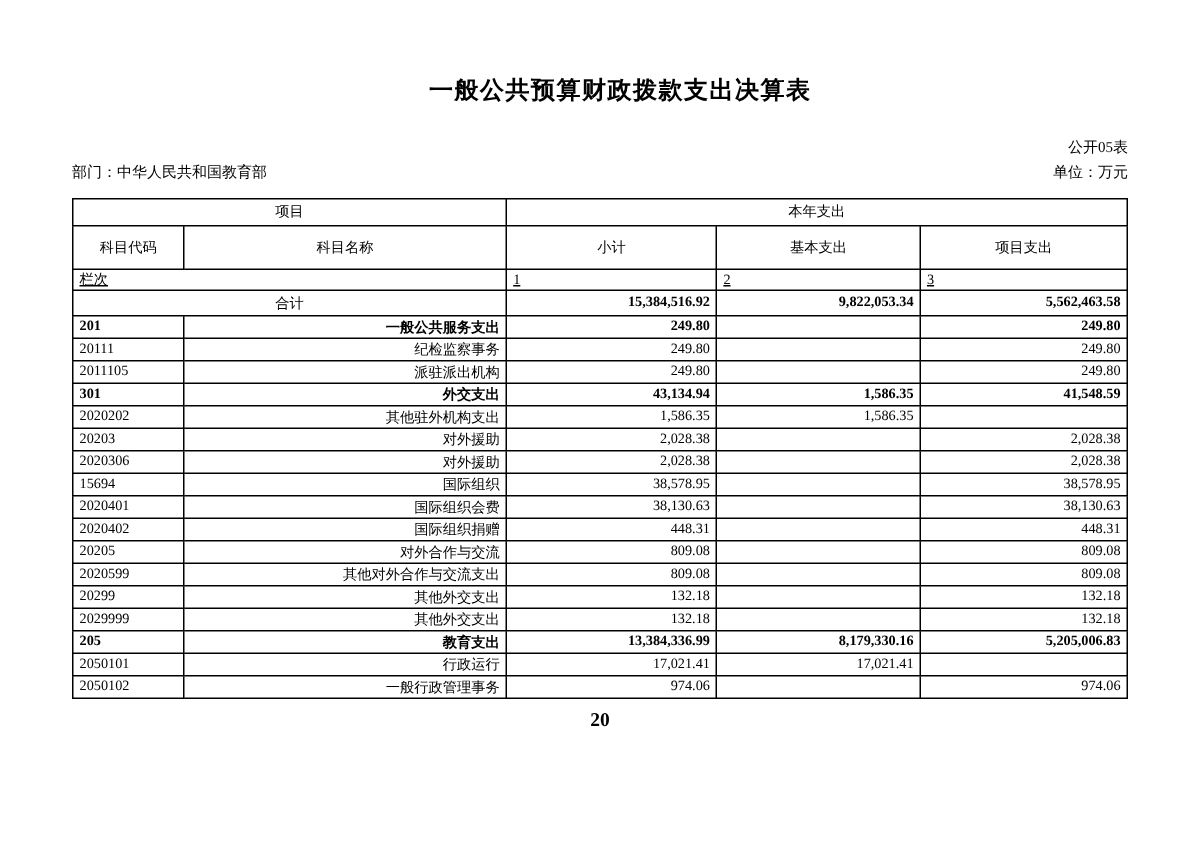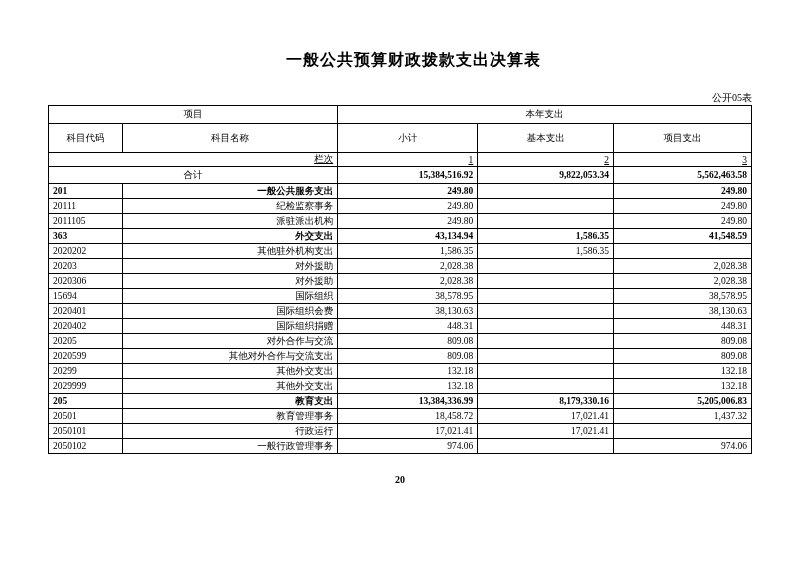--- a/index.html
+++ b/index.html
@@ -14,21 +14,21 @@
     overflow: hidden;
   }
   .doc-title {
     padding-top: 50px;
     text-align: center;
     font-size: 16px;
     font-weight: bold;
     letter-spacing: 1px;
     padding-left: 27px;
   }
-  .meta-area { width: 704px; margin: 0 auto; }
+  .meta-area { width: 704px; margin: 10px auto; }
   .table-code-line {
     margin-top: 20px;
     text-align: right;
     font-size: 10px;
   }
   .dept-unit-line {
     margin-top: 3px;
     margin-bottom: 3px;
     display: flex;
     justify-content: space-between;
@@ -48,47 +48,51 @@
     white-space: nowrap;
   }
   table.budget { border: 1.5px solid #000000; }
   col.c-code    { width: 67px; }
   col.c-name    { width: 195px; }
   col.c-sub     { width: 127px; }
   col.c-basic   { width: 123px; }
   col.c-proj    { width: 125px; }
   tr.hdr1 th { height: 18px; font-weight: normal; text-align: center; }
   tr.hdr2 th { height: 29px; font-weight: normal; text-align: center; }
-  tr.lanci td { height: 14px; text-align: right; text-decoration: underline; }
+  tr.lanci td { height: 14px; text-align: left; text-decoration: underline; }
   tr.total td { height: 17px; }
   tr.total td.label { text-align: center; font-family: Liberation Mono, monospace; }
   tr.total { border-bottom: 1.5px solid #000000; }
   tr.data-row td { height: 15px; }
   td.num { text-align: right; }
   td.code { text-align: left; padding-left: 4px; }
   td.name { text-align: right; padding-left: 8px; }
   td.name.indent { padding-left: 10px; }
   tr.category-row { font-weight: bold; border-top: 1.5px solid #000000; }
   tr.total td.num { font-weight: bold; }
   .page-number {
     text-align: center;
-    font-size: 10px;
+    font-size: 13px;
     font-weight: bold;
-    margin-top: 20px;
+    margin-top: 6px;
   }
 </style>
 </head>
 <body>
 
 <div class="page">
 
   <div class="doc-title">一般公共预算财政拨款支出决算表</div>
 
   <div class="meta-area">
     <div class="table-code-line">公开05表</div>
+    <div class="dept-unit-line">
+      <span>部门：中华人民共和国教育部</span>
+      <span>单位：万元</span>
+    </div>
   </div>
 
   <table class="budget">
     <colgroup>
       <col class="c-code">
         <col class="c-name">
         <col class="c-sub">
         <col class="c-basic">
         <col class="c-proj">
     </colgroup>
@@ -134,21 +138,21 @@
           <td class="num">249.80</td>
         </tr>
         <tr class="data-row">
           <td class="code">2011105</td>
           <td class="name indent">派驻派出机构</td>
           <td class="num">249.80</td>
           <td class="num"></td>
           <td class="num">249.80</td>
         </tr>
         <tr class="data-row category-row">
-          <td class="code">363</td>
+          <td class="code">301</td>
           <td class="name">外交支出</td>
           <td class="num">43,134.94</td>
           <td class="num">1,586.35</td>
           <td class="num">41,548.59</td>
         </tr>
         <tr class="data-row">
           <td class="code">2020202</td>
           <td class="name indent">其他驻外机构支出</td>
           <td class="num">1,586.35</td>
           <td class="num">1,586.35</td>
@@ -218,27 +222,20 @@
           <td class="num">132.18</td>
         </tr>
         <tr class="data-row category-row">
           <td class="code">205</td>
           <td class="name">教育支出</td>
           <td class="num">13,384,336.99</td>
           <td class="num">8,179,330.16</td>
           <td class="num">5,205,006.83</td>
         </tr>
         <tr class="data-row">
-          <td class="code">20501</td>
-          <td class="name">教育管理事务</td>
-          <td class="num">18,458.72</td>
-          <td class="num">17,021.41</td>
-          <td class="num">1,437.32</td>
-        </tr>
-        <tr class="data-row">
           <td class="code">2050101</td>
           <td class="name indent">行政运行</td>
           <td class="num">17,021.41</td>
           <td class="num">17,021.41</td>
           <td class="num"></td>
         </tr>
         <tr class="data-row">
           <td class="code">2050102</td>
           <td class="name indent">一般行政管理事务</td>
           <td class="num">974.06</td>

